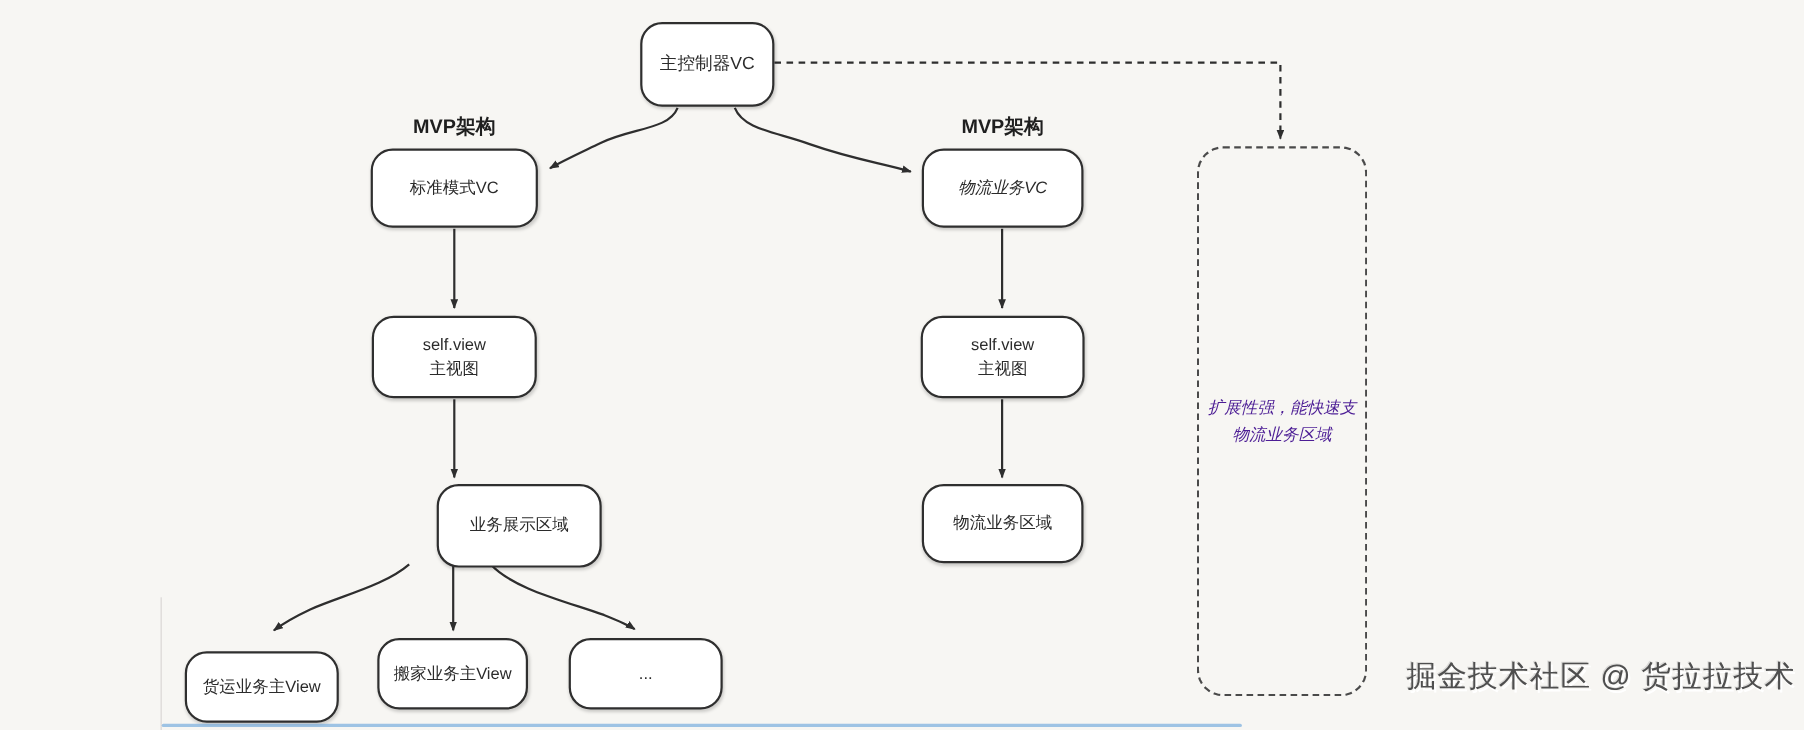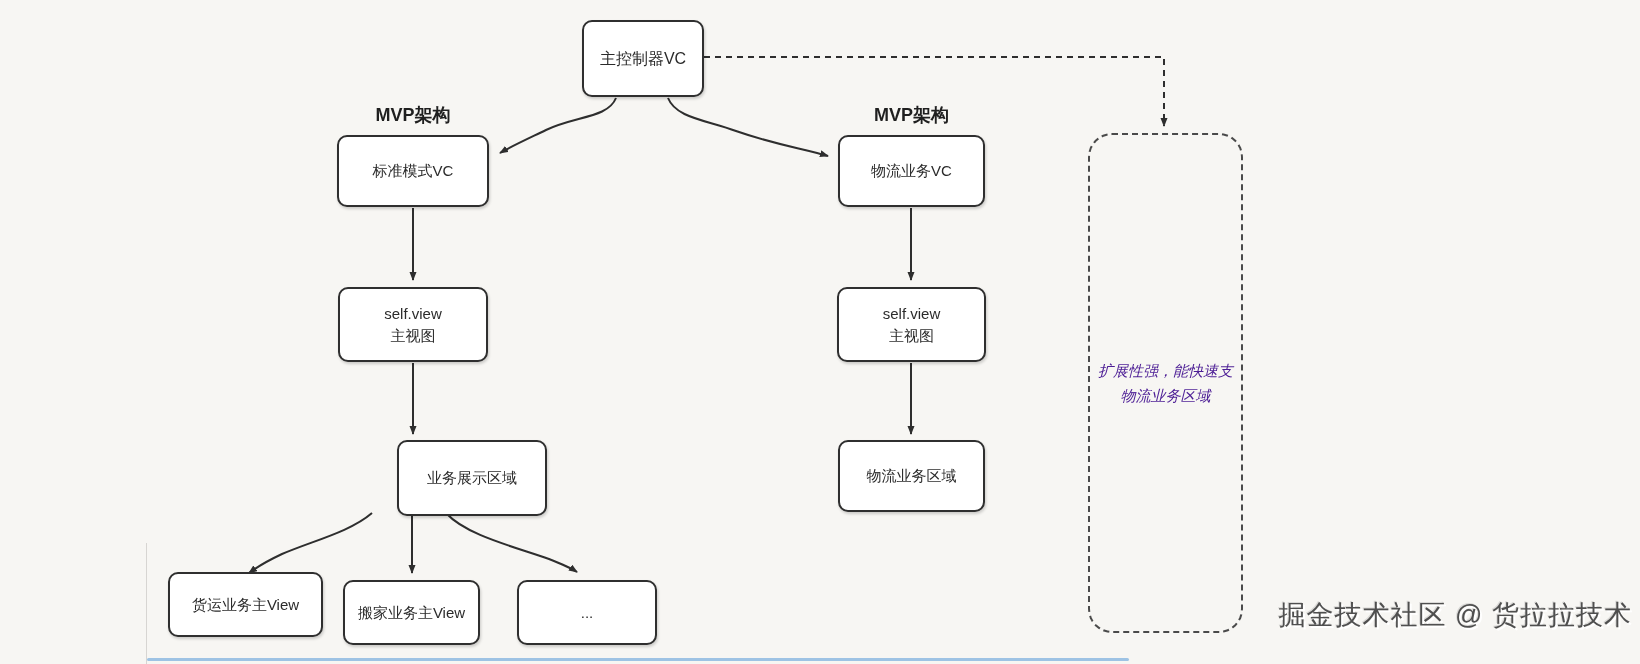--- a/index.html
+++ b/index.html
@@ -14,21 +14,21 @@
     overflow:hidden;
   }
   .connectors{
     position:absolute;left:0;top:0;width:1640px;height:664px;
     pointer-events:none;
   }
   .node{
     position:absolute;
     background:#ffffff;
     border:2px solid #2f2f2f;
-    border-radius:10px;
+    border-radius:20px;
     box-shadow:1px 2px 3px rgba(0,0,0,0.18);
     display:flex;flex-direction:column;
     align-items:center;justify-content:center;
     font-size:15px;color:#2b2b2b;
     text-align:center;line-height:1.45;
     box-sizing:border-box;
   }
   .node .l{display:block;}
   .mvp-label{
     position:absolute;
@@ -95,21 +95,21 @@
   </div>
 
   <div class="mvp-label" style="left:337px;top:103px;width:152px;">MVP架构</div>
 
   <div class="mvp-label" style="left:838px;top:103px;width:147px;">MVP架构</div>
 
   <div class="node" style="left:337px;top:135px;width:152px;height:72px;">
     <span class="l">标准模式VC</span>
   </div>
 
-  <div class="node" style="left:838px;top:135px;width:147px;height:72px;">
+  <div class="node" style="left:838px;top:135px;width:147px;height:72px;font-style:italic;">
     <span class="l">物流业务VC</span>
   </div>
 
   <div class="node" style="left:338px;top:287px;width:150px;height:75px;">
     <span class="l">self.view</span>
     <span class="l">主视图</span>
   </div>
 
   <div class="node" style="left:837px;top:287px;width:149px;height:75px;">
     <span class="l">self.view</span>
@@ -117,21 +117,21 @@
   </div>
 
   <div class="node" style="left:358px;top:440px;width:150px;height:76px;margin-left:39px;">
     <span class="l">业务展示区域</span>
   </div>
 
   <div class="node" style="left:838px;top:440px;width:147px;height:72px;">
     <span class="l">物流业务区域</span>
   </div>
 
-  <div class="node" style="left:168px;top:572px;width:155px;height:65px;">
+  <div class="node" style="left:168px;top:592px;width:140px;height:65px;">
     <span class="l">货运业务主View</span>
   </div>
 
   <div class="node" style="left:343px;top:580px;width:137px;height:65px;">
     <span class="l">搬家业务主View</span>
   </div>
 
   <div class="node" style="left:517px;top:580px;width:140px;height:65px;">
     <span class="l">...</span>
   </div>

